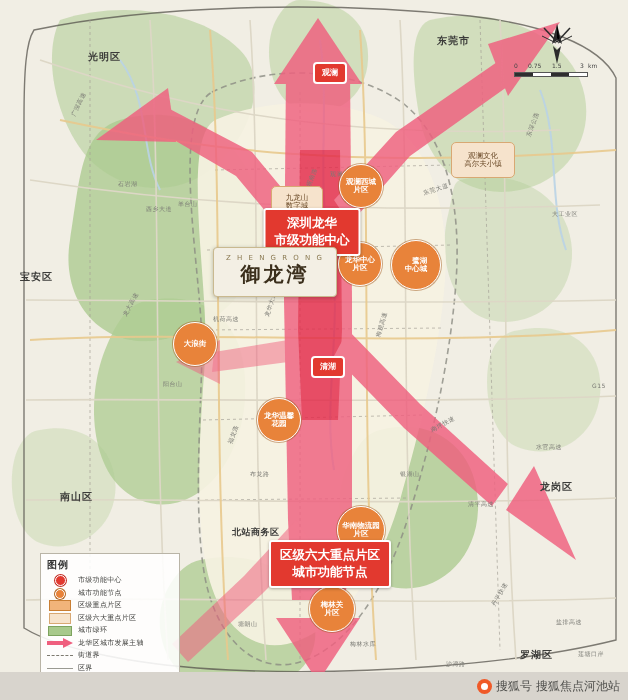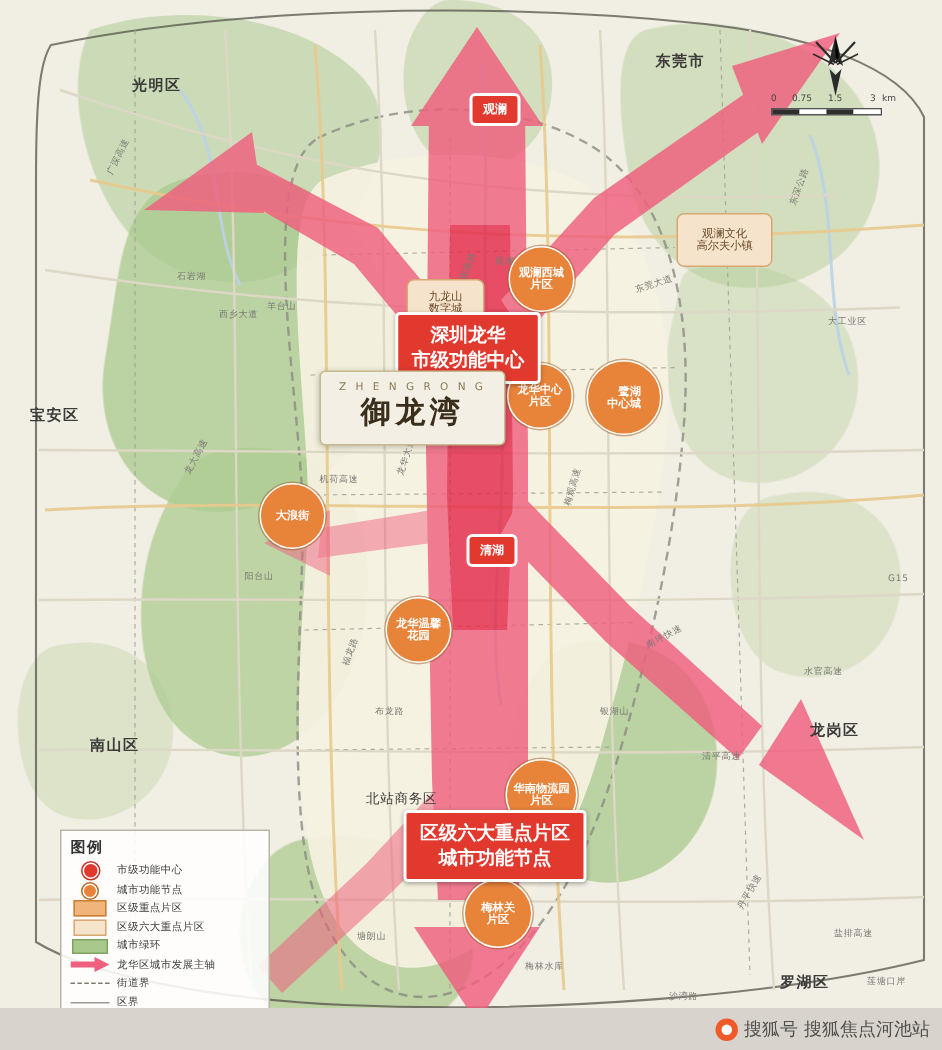--- a/index.html
+++ b/index.html
@@ -328,21 +328,21 @@
   <div class="node node-sub" style="left:244px;top:398px;width:44px;height:44px;">
     <span style="white-space:pre-line">龙华温馨
 花园</span>
   </div>
 
   <div class="node node-sub" style="left:324px;top:506px;width:48px;height:48px;">
     <span style="white-space:pre-line">华南物流园
 片区</span>
   </div>
 
-  <div class="tinylabel" style="left:244px;top:526px;font-size:9px;color:#3c3c3a;font-weight:normal;">北站商务区</div>
+  <div class="tinylabel" style="left:232px;top:526px;font-size:9px;color:#3c3c3a;font-weight:bold;">北站商务区</div>
 
   <div class="node node-sub" style="left:296px;top:586px;width:46px;height:46px;">
     <span style="white-space:pre-line">梅林关
 片区</span>
   </div>
 
   <div class="centerbox" style="left:312px;top:208px;transform:translateX(-50%);">
     <div>深圳龙华</div>
     <div>市级功能中心</div>
   </div>

